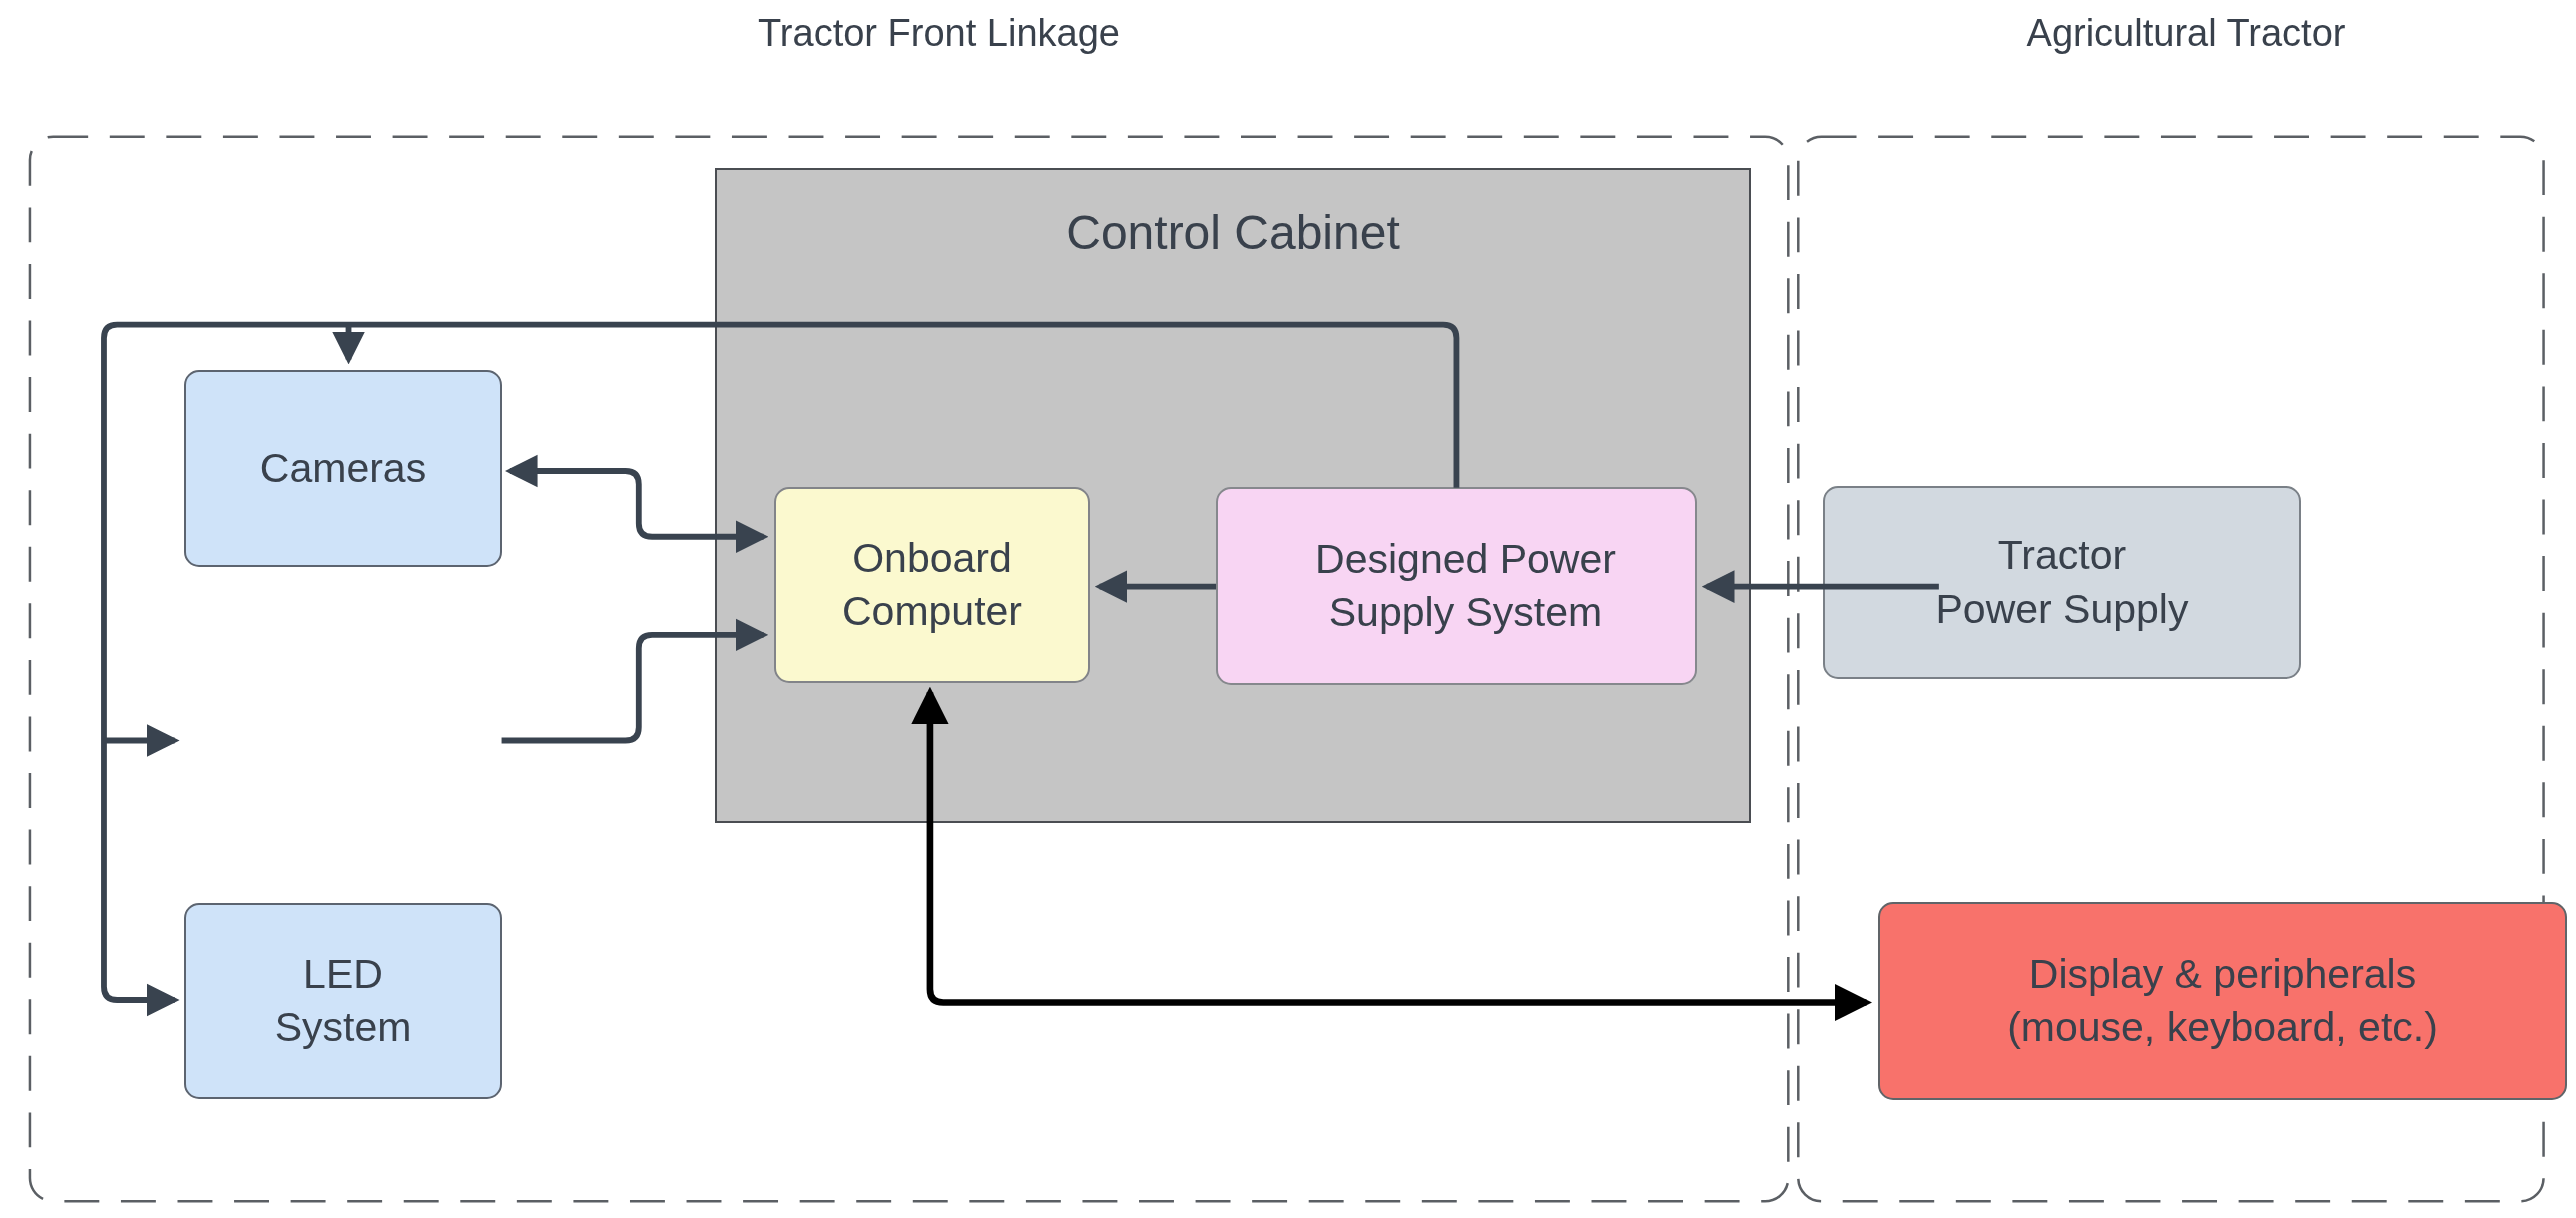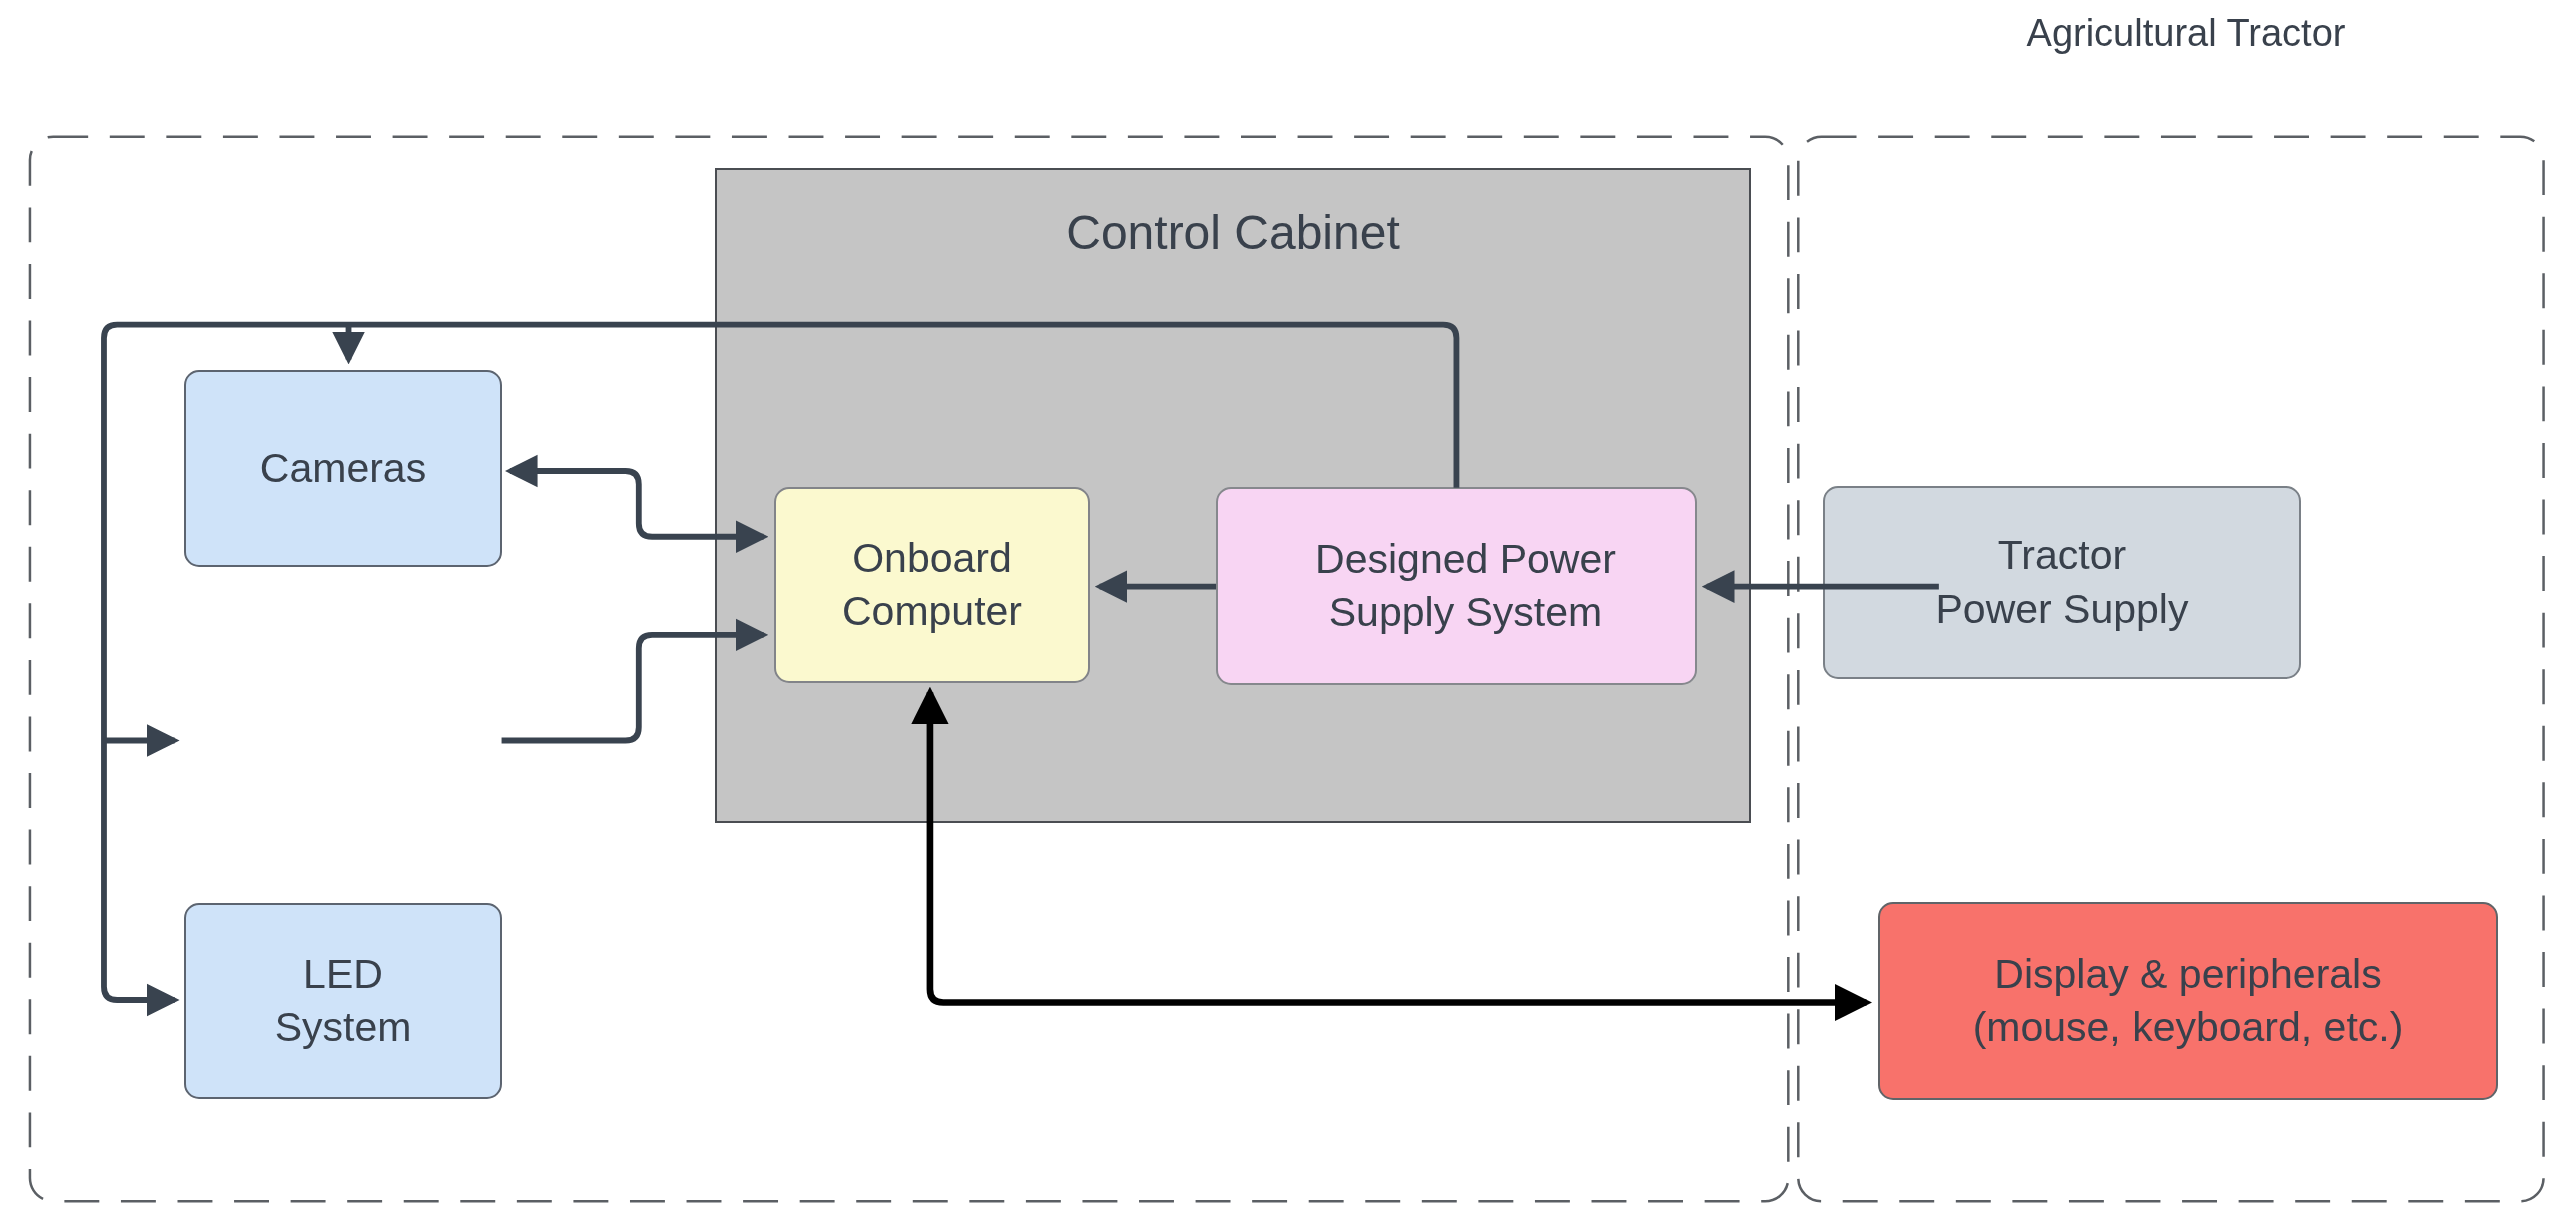--- a/index.html
+++ b/index.html
@@ -49,37 +49,38 @@
   .node-gps     {left:184px; top:642px; width:318px;height:193px;
     background:var(--blue-fill);border:2.5px solid var(--blue-stroke);}
   .node-led     {left:184px; top:903px;width:318px;height:196px;
     background:var(--blue-fill);border:2.5px solid var(--blue-stroke);}
   .node-onboard {left:774px; top:487px; width:316px;height:196px;
     background:var(--yellow-fill);border:2.5px solid var(--yellow-stroke);}
   .node-psu     {left:1216px;top:487px; width:481px;height:198px;
     background:var(--pink-fill);border:2.5px solid var(--pink-stroke);padding-left:18px;}
   .node-tps     {left:1823px;top:486px; width:478px;height:193px;
     background:var(--steel-fill);border:2.5px solid var(--steel-stroke);}
-  .node-display {left:1878px;top:902px;width:620px;height:198px;
+  .node-display {left:1878px;top:902px;width:689px;height:198px;
     background:var(--red-fill);border:2.5px solid var(--red-stroke);}
   .edge-slate{stroke:var(--arrow-slate);stroke-width:7;fill:none;}
   .edge-black{stroke:var(--arrow-black);stroke-width:8;fill:none;}
   .dashed-rect{fill:none;stroke:var(--dash-border);stroke-width:3;
     stroke-dasharray:42 26;}
 </style>
 </head>
 <body>
 
 <div class="canvas">
 
   <svg class="layer layer-back" viewBox="0 0 3097 1465" width="2576" height="1219">
     <rect class="dashed-rect" x="36" y="164" width="2114" height="1280" rx="28"></rect>
     <rect class="dashed-rect" x="2162" y="164" width="896" height="1280" rx="28"></rect>
   </svg>
 
+  <div class="region-title title-left">Tractor Front Linkage</div>
   <div class="region-title title-right">Agricultural Tractor</div>
 
   <div class="cabinet">
     <div class="cabinet-label">Control Cabinet</div>
   </div>
 
   <div class="node node-cameras">Cameras</div>
   <div class="node node-led">LED
 System</div>
   <div class="node node-onboard">Onboard

